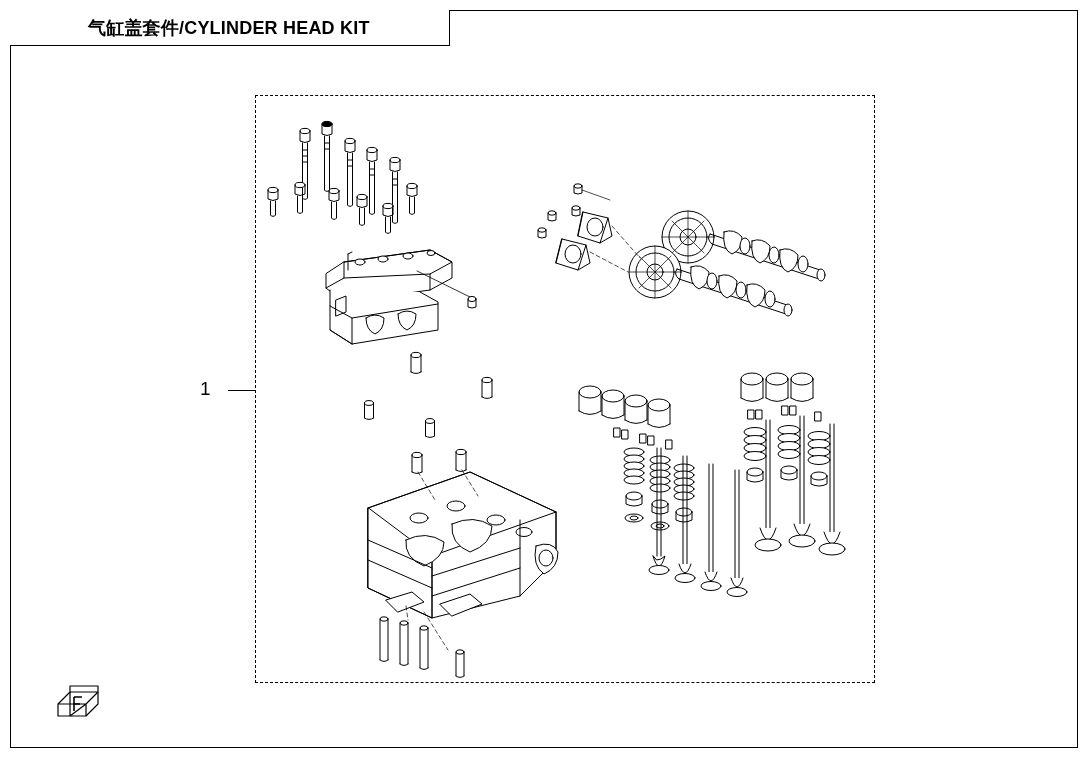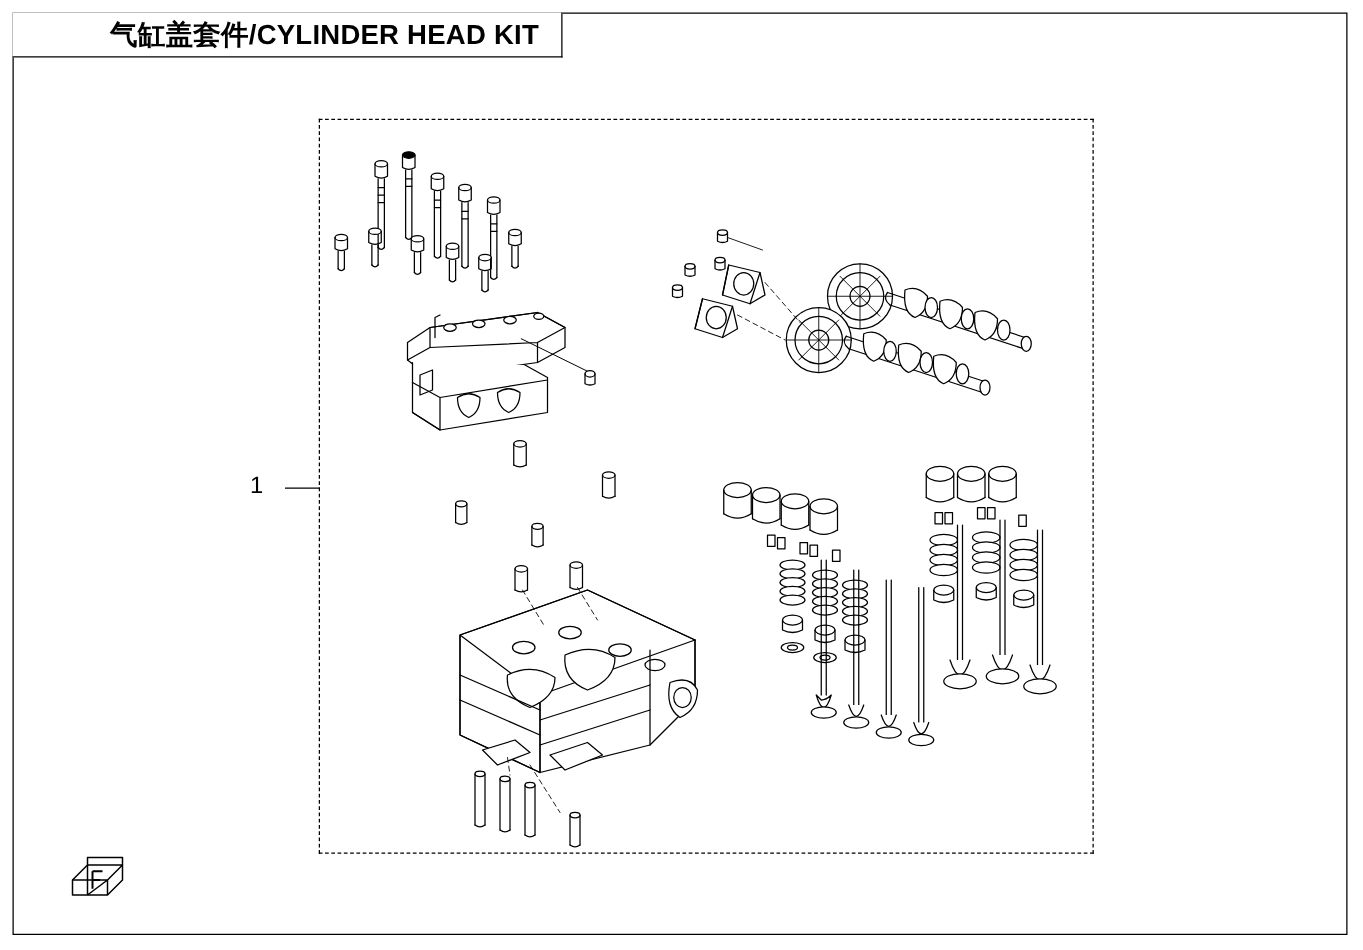--- a/index.html
+++ b/index.html
@@ -36,21 +36,21 @@
     height: 36px;
     border-right: 1.5px solid #000;
     border-bottom: 1.5px solid #000;
     box-sizing: border-box;
     display: flex;
     align-items: center;
     background: #fff;
   }
   .title-text {
     padding-left: 78px;
-    font-size: 22px;
+    font-size: 18px;
     font-weight: bold;
     color: #000;
     letter-spacing: 0.2px;
     white-space: nowrap;
   }
   
   .dashed-box {
     position: absolute;
     left: 255px;
     top: 95px;

